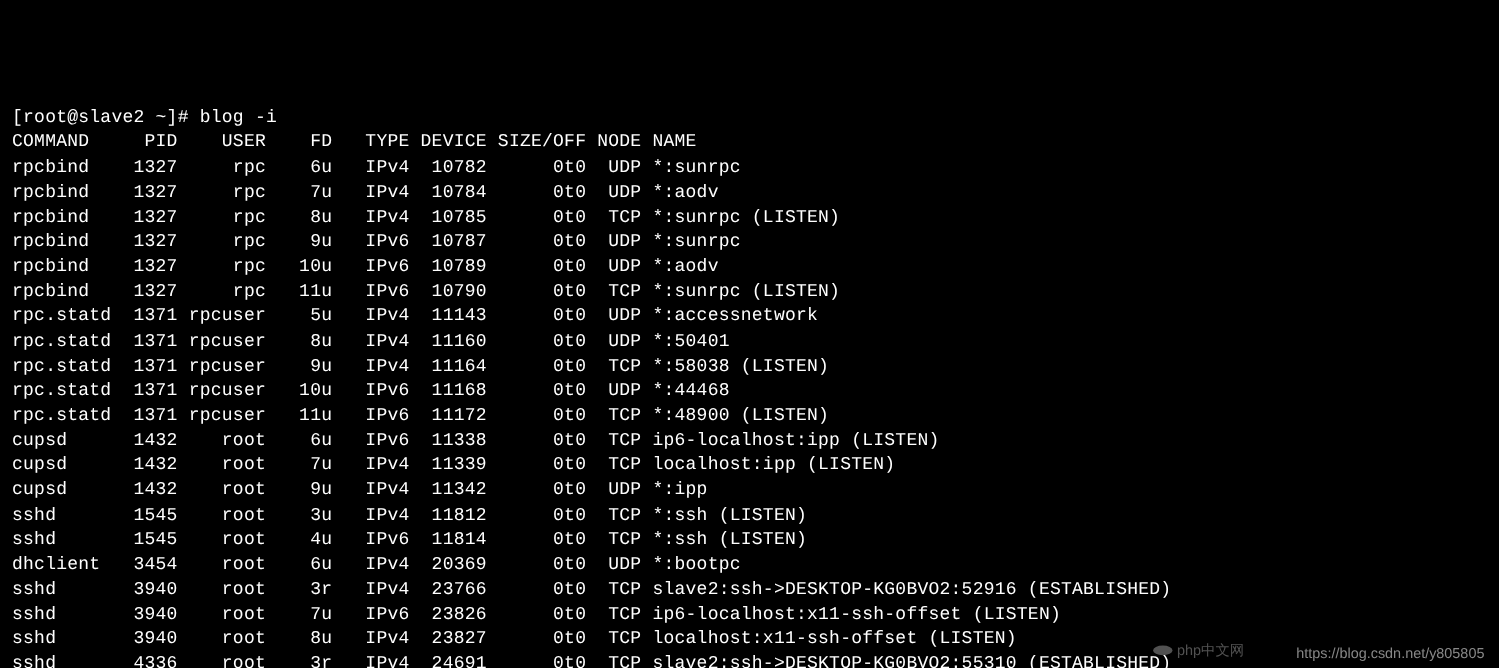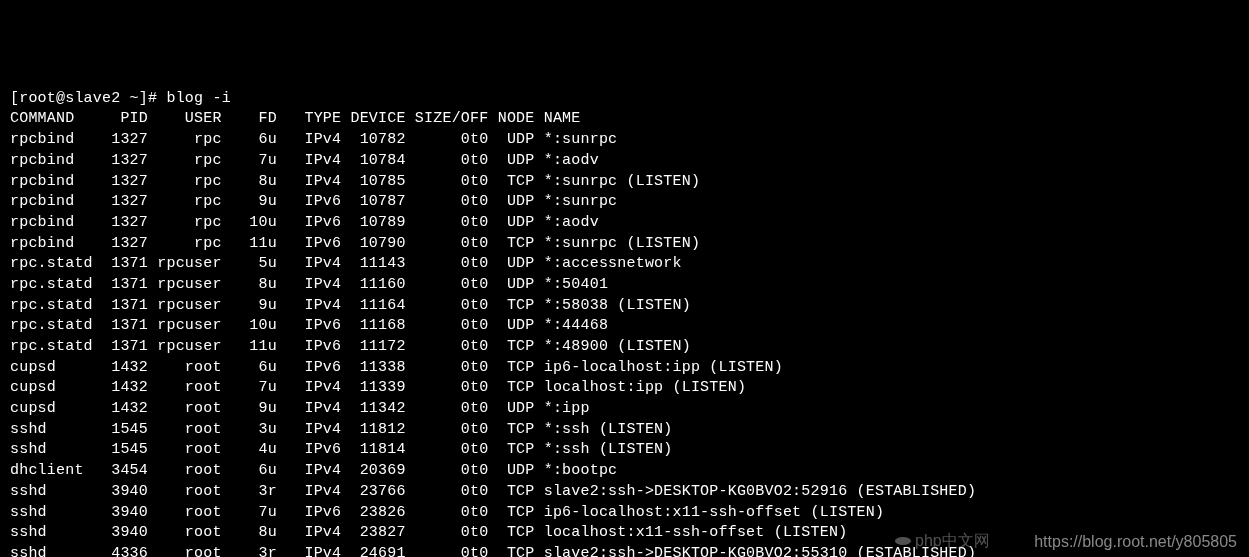--- a/index.html
+++ b/index.html
@@ -15,21 +15,21 @@
     box-sizing: border-box;
     white-space: pre;
     letter-spacing: 0.2px;
     position: relative;
   }
   .prompt { display:inline }
   .wm {
     position: absolute;
     right: 12px;
     bottom: 4px;
-    font-size: 16px;
+    font-size: 12px;
     color: #888;
     font-family: Arial, sans-serif;
     letter-spacing: 0;
     white-space: nowrap;
     text-align: right;
   }
   .wm .php {
     display:inline-flex;
     align-items:center;
     gap:3px;
@@ -70,17 +70,17 @@
 sshd       4336    root    8u   IPv4  24753      0t0  TCP localhost:6011 (LISTEN)
 </span></div>
 
 <div class="wm">
   <span class="php">
     <svg viewBox="0 0 40 22">
         <ellipse cx="20" cy="11" rx="18" ry="9" fill="#888"></ellipse>
       </svg>
     <span>php中文网</span>
   </span>
-  <span>https://blog.root.net/y805805</span>
+  <span>https://blog.csdn.net/y805805</span>
 </div>
 
 
 
 
 </body></html>

